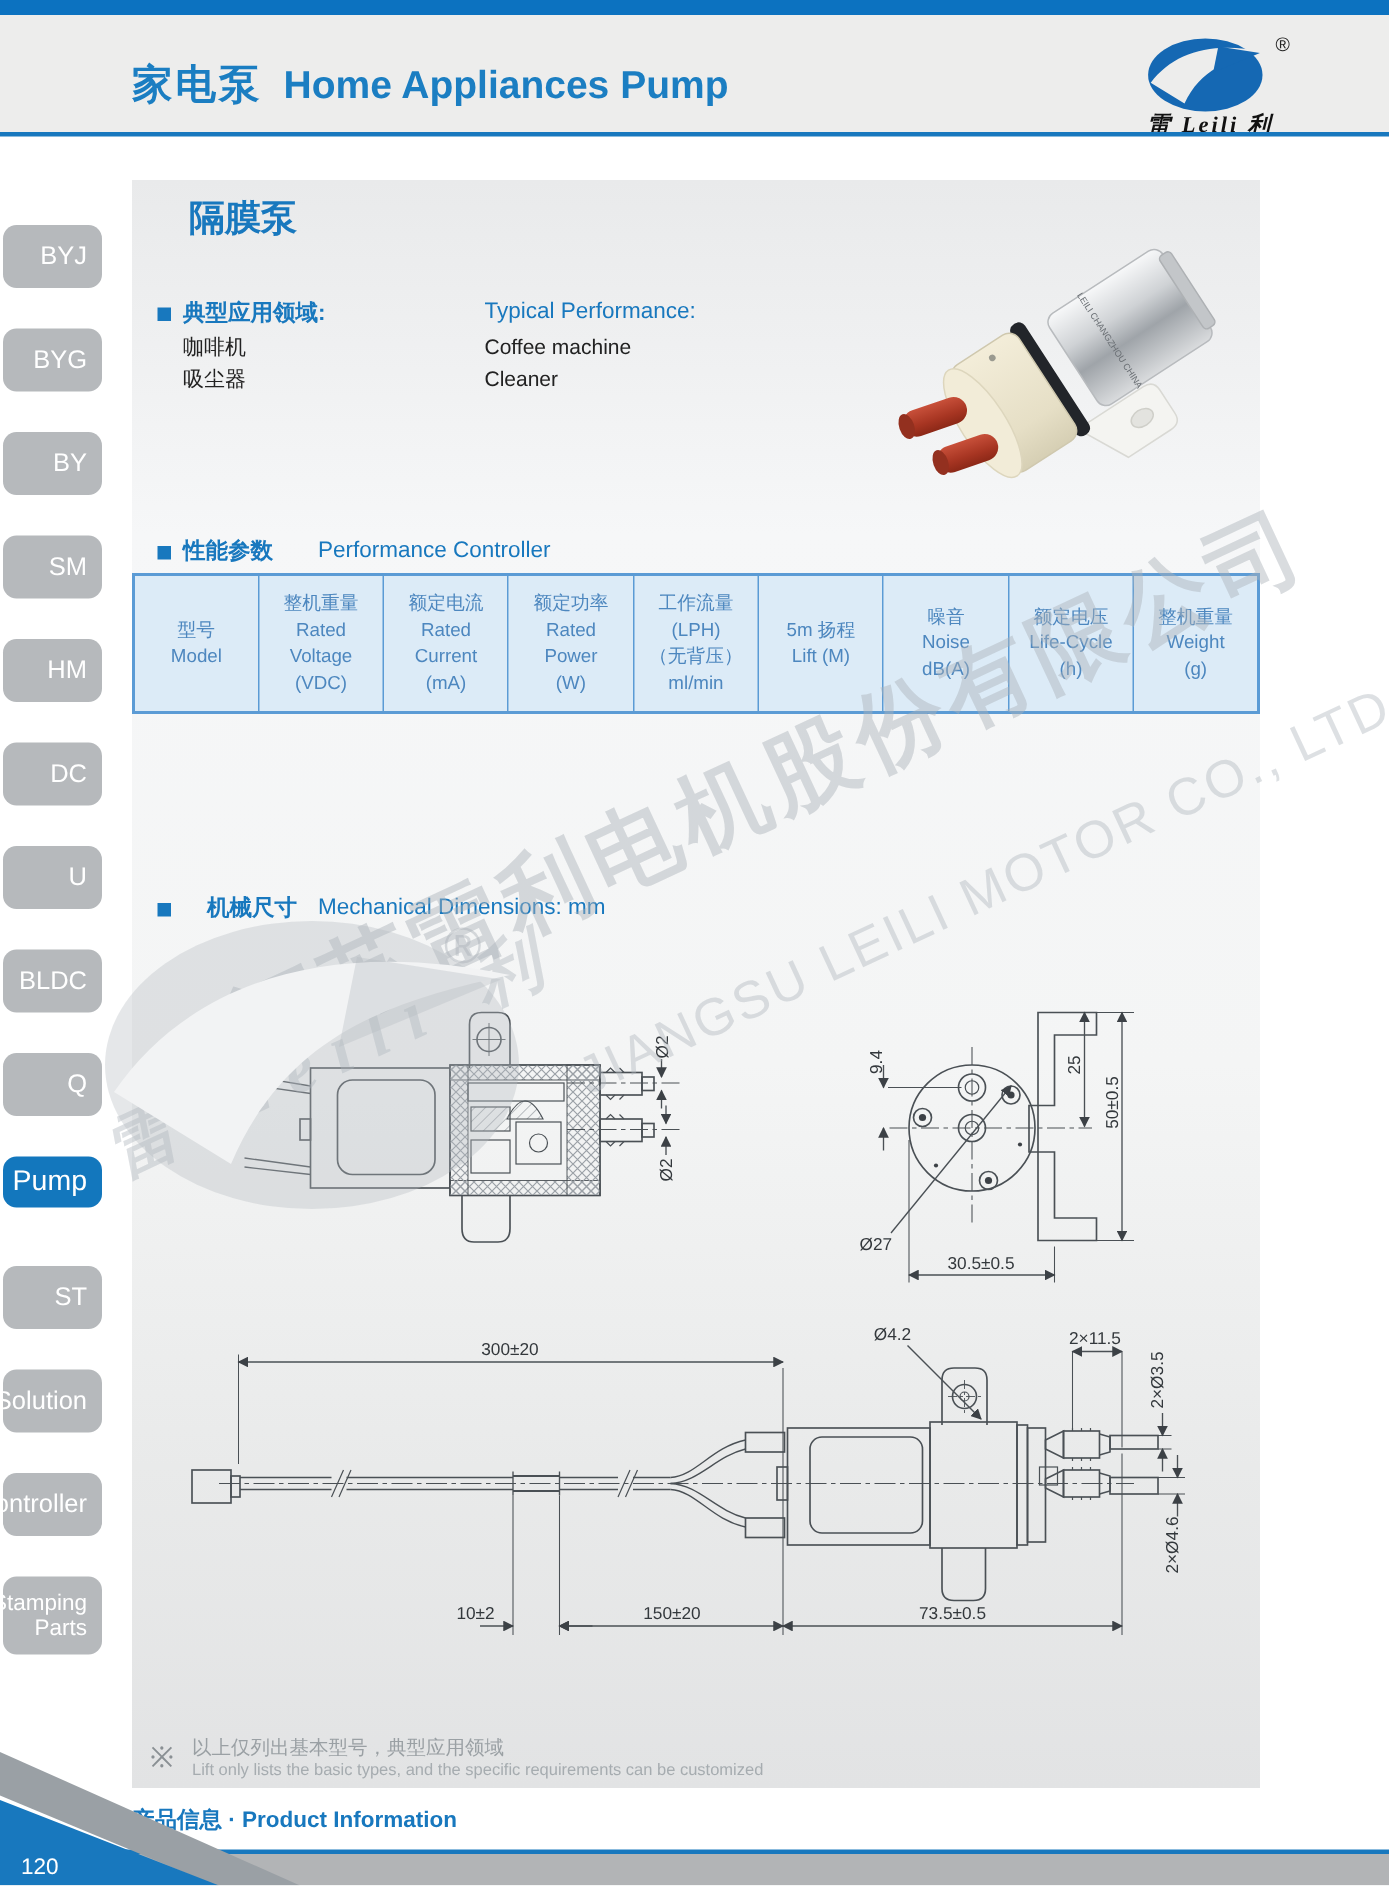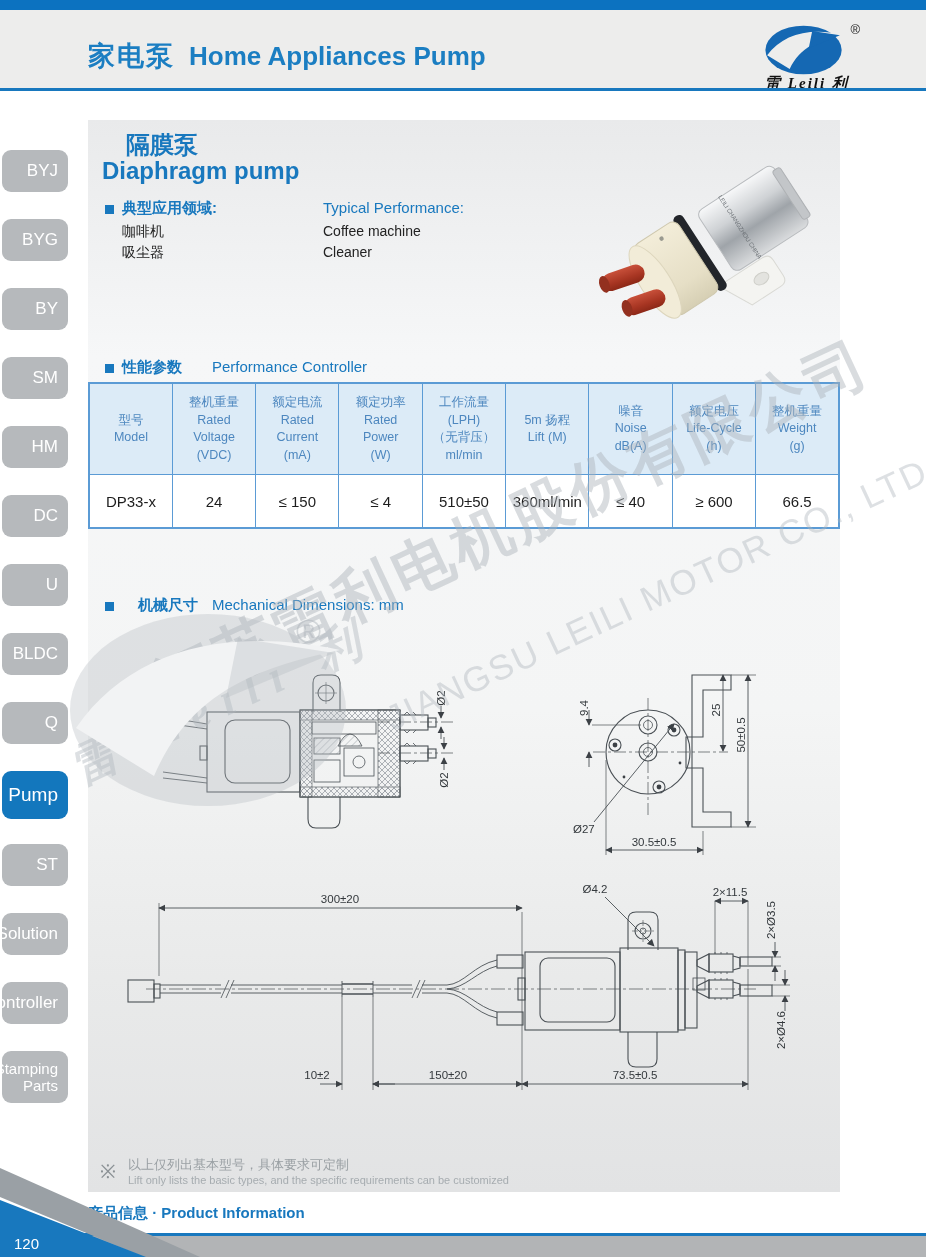--- a/index.html
+++ b/index.html
@@ -14,21 +14,21 @@
   .hdr-title .zh{font-size:27px;font-weight:bold;letter-spacing:2px;}
   .hdr-title .en{font-size:26px;font-weight:600;margin-left:14px;}
   .logo-wrap{left:752px;top:14px;width:110px;height:72px;text-align:center;}
   .logo-reg{position:absolute;right:2px;top:-2px;font-size:13px;color:#222;}
   .logo-script{position:absolute;left:0;top:50px;width:110px;font-family:"Liberation Serif",serif;
                font-style:italic;font-weight:bold;font-size:15px;color:#111;letter-spacing:2px;}
   
   .tab{left:2px;width:66px;height:42px;background:#b6b9bc;color:#fff;border-radius:9px;
        font-size:17px;text-align:right;padding-right:10px;box-sizing:border-box;
        display:flex;align-items:center;justify-content:flex-end;}
-  .tab.active{background:#1377bd;height:48px;font-size:19px;}
+  .tab.active{background:#1377bd;height:34px;font-size:19px;}
   .tab.two-line{height:52px;font-size:15px;line-height:1.15;text-align:right;}
   
   .panel{left:88px;top:120px;width:752px;height:1072px;
          background:linear-gradient(180deg,#e9eaeb 0%,#f6f7f8 22%,#f4f5f5 55%,#e9eaea 80%,#e2e3e4 100%);}
   .prod-zh{left:14px;top:9px;font-size:24px;font-weight:bold;color:#1878be;margin-left:24px;}
   .prod-en{left:14px;top:37px;font-size:24px;font-weight:600;color:#1878be;}
   .sq{width:9px;height:9px;background:#1878be;}
   .sec-zh{font-size:15px;font-weight:bold;color:#1878be;}
   .sec-en{font-size:15px;color:#1878be;}
   .app-zh,.app-en{font-size:14px;color:#222;}
@@ -94,21 +94,20 @@
   <div class="abs tab" style="top:702px">Q</div>
   <div class="abs tab active" style="top:771px">Pump</div>
   <div class="abs tab" style="top:844px">ST</div>
   <div class="abs tab" style="top:913px">Solution</div>
   <div class="abs tab" style="top:982px">Controller</div>
   <div class="abs tab two-line" style="top:1051px">Stamping Parts</div>
 
   <div class="abs panel">
 
     <div class="abs prod-zh">隔膜泵</div>
-    <div class="abs prod-en">Diaphragm pump</div>
 
     <div class="abs sq" style="left:17px;top:85px"></div>
     <div class="abs sec-zh" style="left:34px;top:79px">典型应用领域:</div>
     <div class="abs sec-en" style="left:235px;top:79px">Typical Performance:</div>
     <div class="abs app-zh" style="left:34px;top:103px">咖啡机</div>
     <div class="abs app-en" style="left:235px;top:103px">Coffee machine</div>
     <div class="abs app-zh" style="left:34px;top:124px">吸尘器</div>
     <div class="abs app-en" style="left:235px;top:124px">Cleaner</div>
 
     <svg class="abs" style="left:487px;top:35px" width="250" height="200" viewBox="0 0 250 200">
@@ -180,31 +179,20 @@
 Lift (M)</th>
         <th>噪音
 Noise
 dB(A)</th>
         <th>额定电压
 Life-Cycle
 (h)</th>
         <th>整机重量
 Weight
 (g)</th>
-      </tr>
-      <tr>
-        <td>DP33-x</td>
-        <td>24</td>
-        <td>≤ 150</td>
-        <td>≤ 4</td>
-        <td>510±50</td>
-        <td>360ml/min</td>
-        <td>≤ 40</td>
-        <td>≥ 600</td>
-        <td>66.5</td>
       </tr>
     </tbody>
       </table>
 
     <div class="abs wm wm1">江苏雷利电机股份有限公司</div>
     <div class="abs wm wm2">JIANGSU LEILI MOTOR CO., LTD.</div>
     <div class="abs wm wm-reg">®</div>
     <div class="abs wm wm-script">雷 Leili 利</div>
     <svg class="abs wm" style="left:-30px;top:470px" width="300" height="240" viewBox="0 0 100 80">
       <ellipse cx="50" cy="40" rx="46" ry="32" fill="rgba(180,186,192,0.35)"></ellipse>
@@ -360,21 +348,21 @@
           <text class="dim" x="229" y="459" text-anchor="middle" stroke="none" fill="#33383c">10±2</text>
           <path d="M285,464 H434" marker-start="url(#arr)" marker-end="url(#arr)" stroke-width="0.9"></path>
           <text class="dim" x="360" y="459" text-anchor="middle" stroke="none" fill="#33383c">150±20</text>
           <path d="M434,464 H660" marker-start="url(#arr)" marker-end="url(#arr)" stroke-width="0.9"></path>
           <text class="dim" x="547" y="459" text-anchor="middle" stroke="none" fill="#33383c">73.5±0.5</text>
         </g>
       </g>
     </svg>
 
     <div class="abs note-sym">※</div>
-    <div class="abs note-zh">以上仅列出基本型号，具体要求可定制</div>
+    <div class="abs note-zh">以上仅列出基本型号，典型应用领域</div>
     <div class="abs note-en">Lift only lists the basic types, and the specific requirements can be customized</div>
   </div>
 
   <div class="abs prodinfo">产品信息 · Product Information</div>
   <div class="abs blueline"></div>
   <div class="abs graybar"></div>
   <svg class="abs corner" width="210" height="100" viewBox="0 0 210 100">
     <polygon points="0,11 200,100 144,100 0,40" fill="#9aa0a5"></polygon>
     <polygon points="0,43 146,100 0,100" fill="#1878be"></polygon>
     <text x="14" y="92" font-size="15" fill="#ffffff">120</text>

